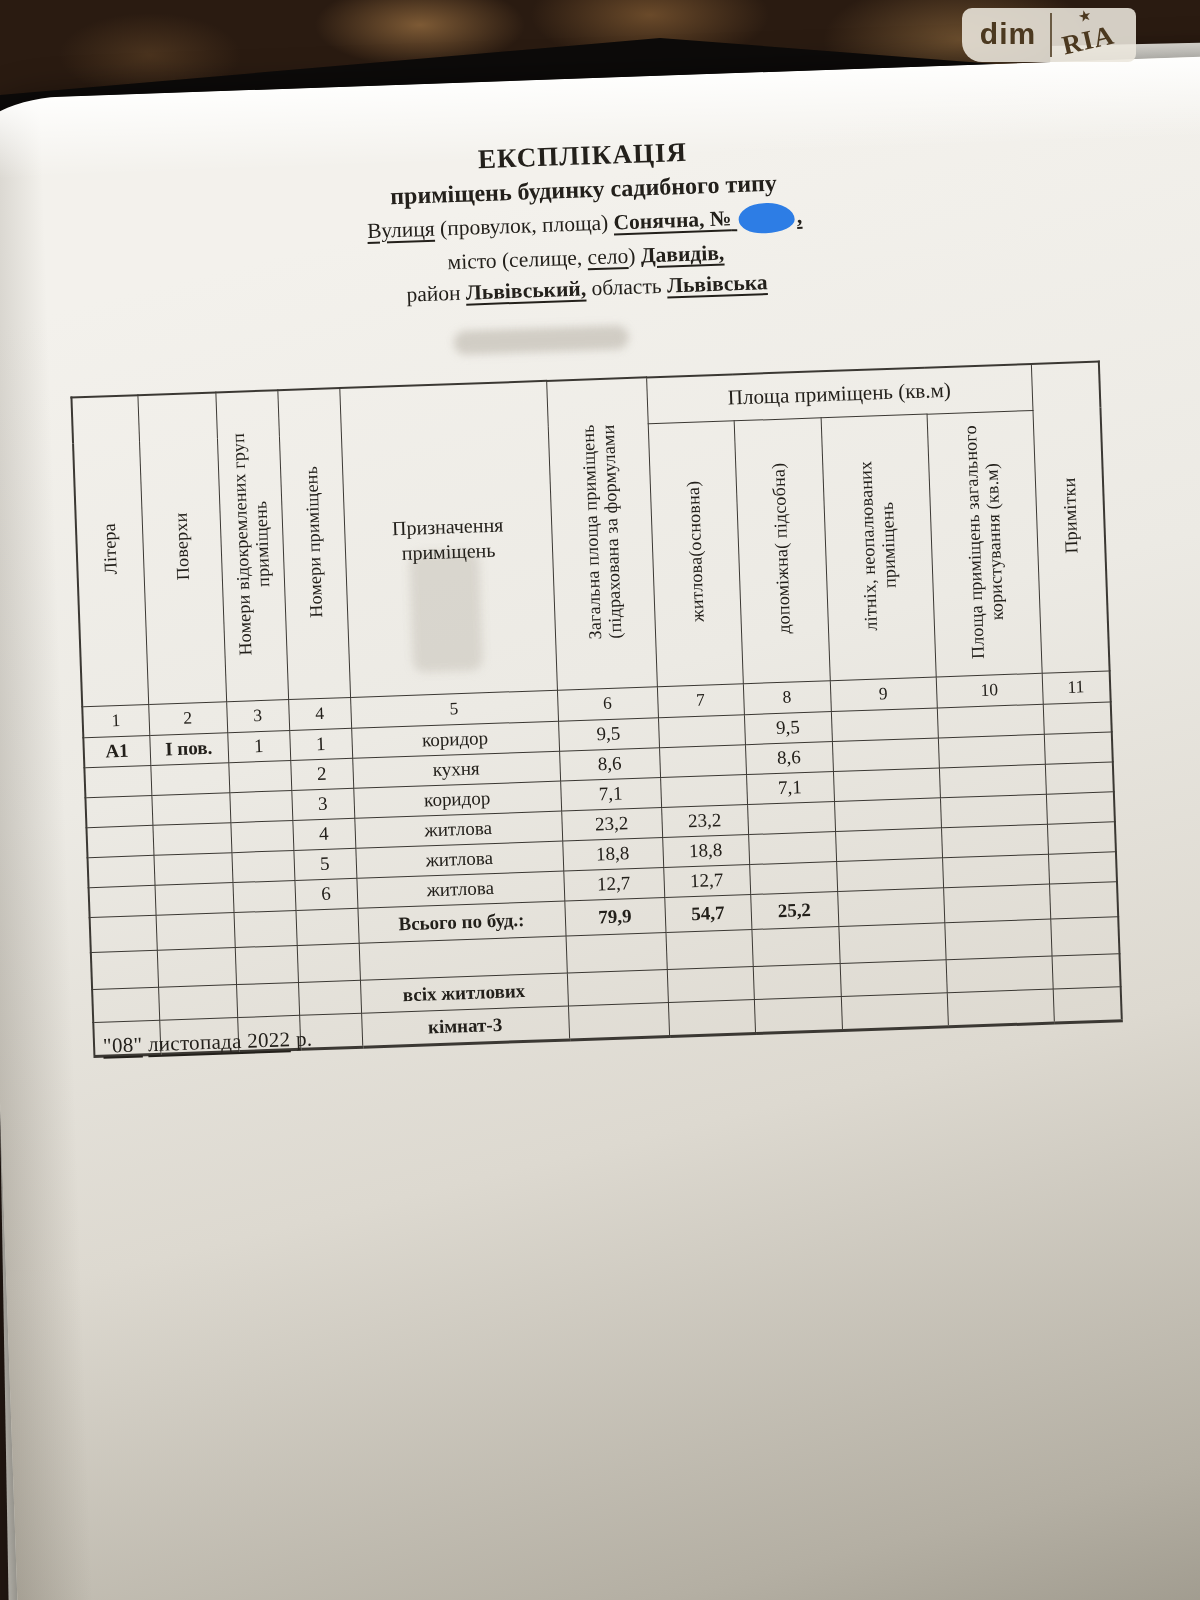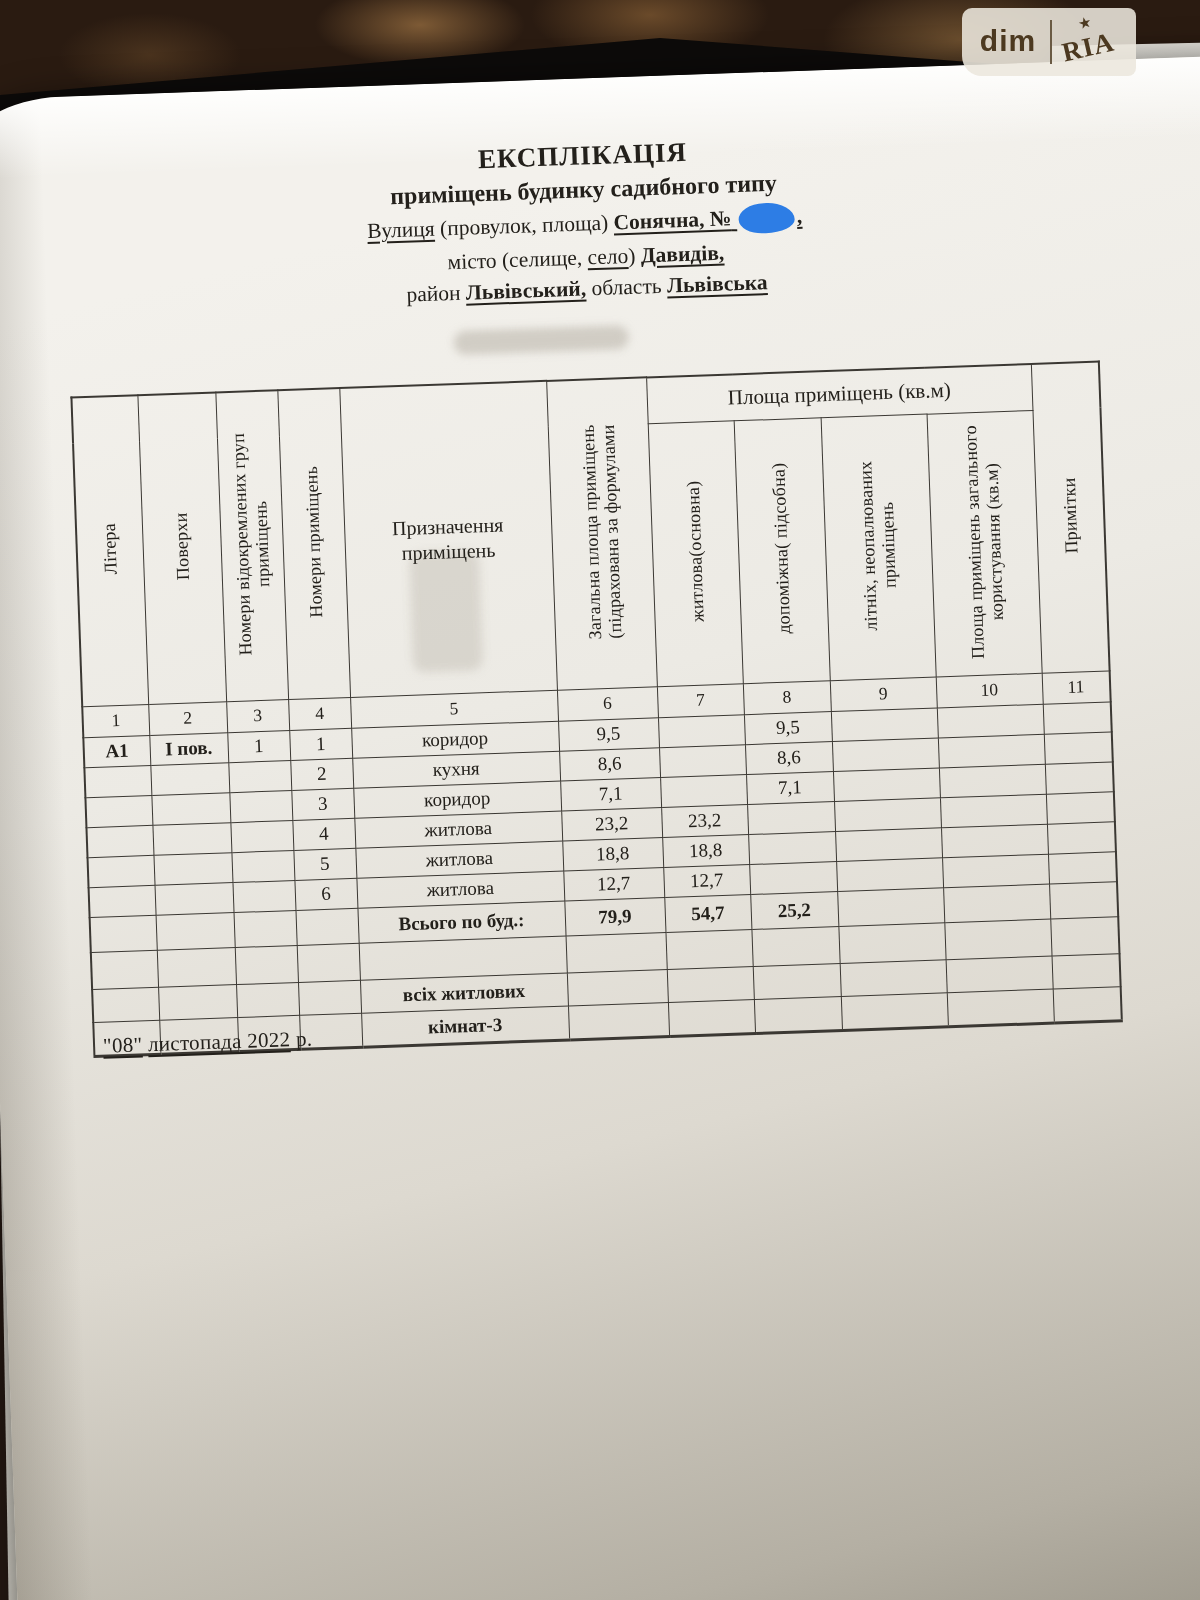--- a/index.html
+++ b/index.html
@@ -72,21 +72,21 @@
   .numrow th{height:30px;font-size:17.5px;font-weight:400;}
   .extable tbody td{height:29px;font-size:19px;}
   tr.r-total{height:35px;} tr.r-gap{height:37px;} tr.r-vsikh{height:33px;} tr.r-kimnat{height:34px;}
   .boldrow td{font-weight:700;}
   td.bcell{font-weight:700;}
 
   
   .date-line{position:absolute;left:105px;top:938px;font-size:21px;letter-spacing:.3px;}
 
   
-  .badge{position:absolute;left:962px;top:8px;width:174px;height:68px;
+  .badge{position:absolute;left:962px;top:8px;width:174px;height:54px;
     background:rgba(236,231,221,.88);border-radius:10px 8px 8px 20px;
     display:flex;align-items:center;justify-content:center;gap:0;
     font-family:"Liberation Sans","DejaVu Sans",sans-serif;color:#4c3920;}
   .badge-left{font-size:30px;font-weight:600;letter-spacing:1px;padding:0 14px 2px 10px;}
   .badge-div{width:2px;height:44px;background:#6a5a43;}
   .badge-right{position:relative;width:76px;height:52px;}
   .badge-star{position:absolute;left:26px;top:-2px;font-size:15px;transform:rotate(-14deg);}
   .badge-ria{position:absolute;left:10px;top:16px;font-family:"Liberation Serif",serif;
     font-size:27px;font-weight:700;letter-spacing:1px;transform:rotate(-13deg);}
 </style>

